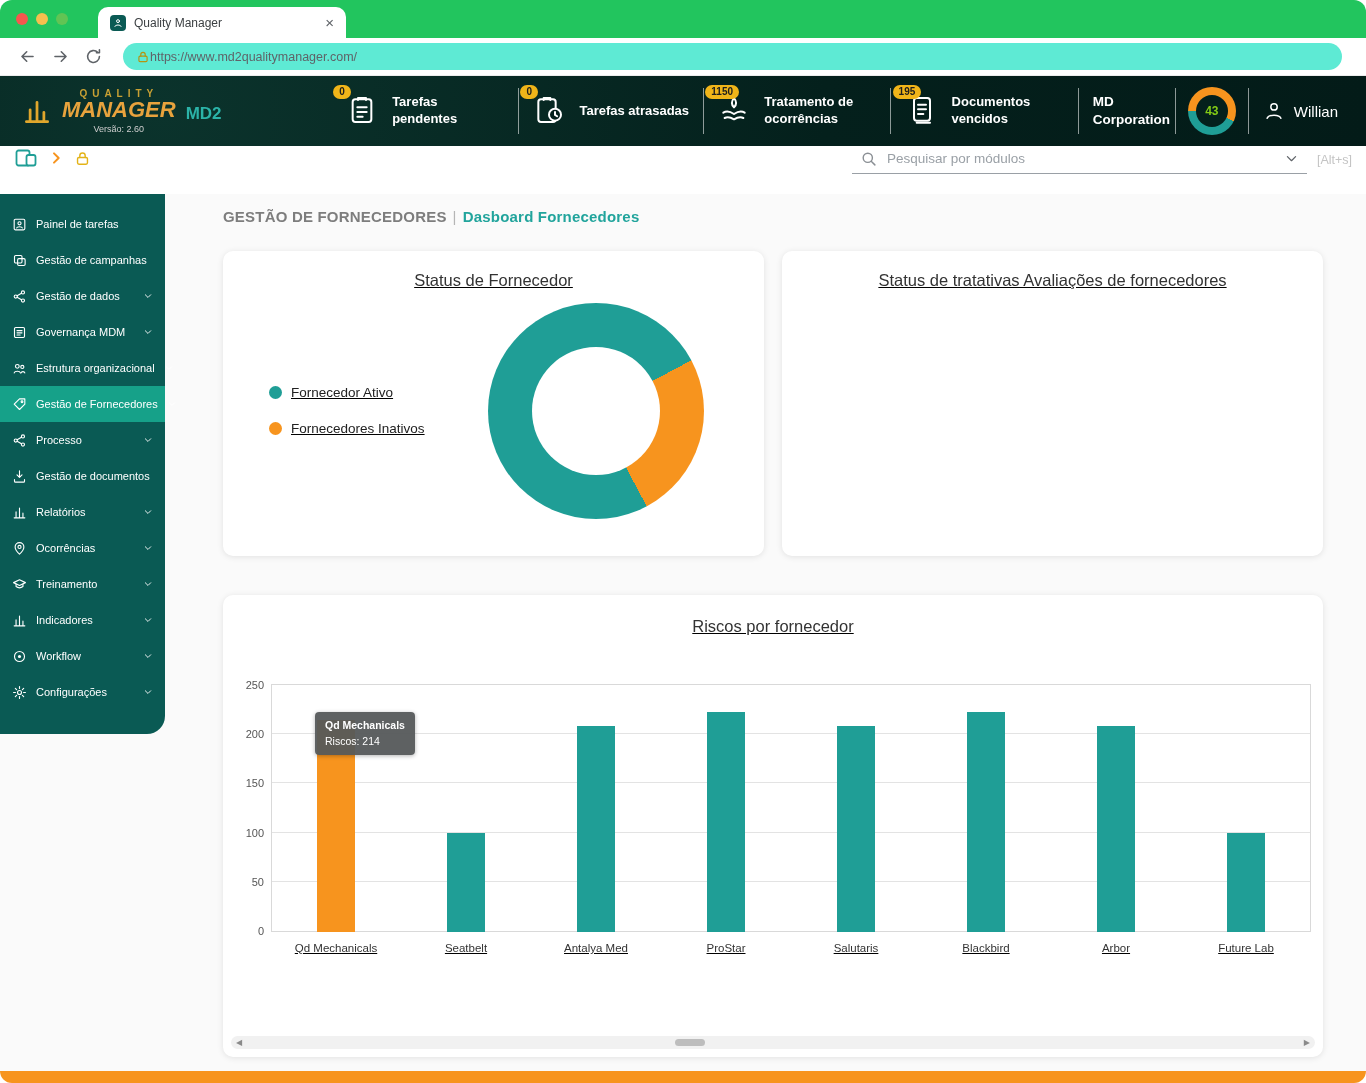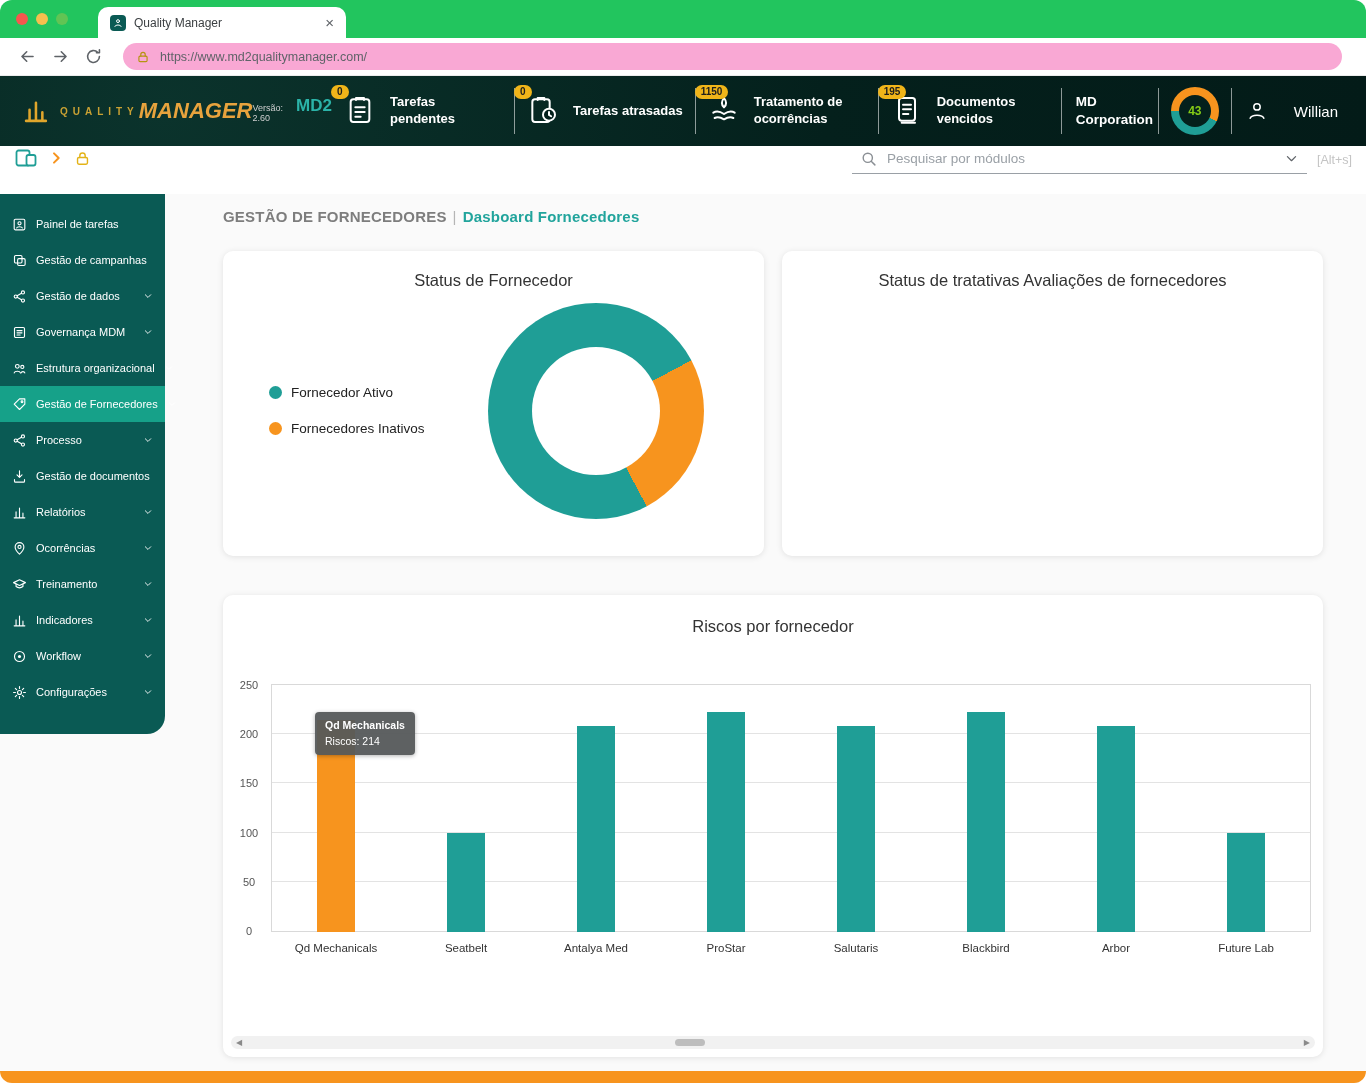--- a/index.html
+++ b/index.html
@@ -13,50 +13,50 @@
   .tab { margin-left:98px; width:248px; height:31px; background:#fff; border-radius:10px 10px 0 0;
          display:flex; align-items:center; gap:8px; padding:0 12px; font-size:12px; color:#3c4043; }
   .tab-favicon { width:16px; height:16px; border-radius:4px; background:#0a5a54; color:#fff;
                  display:grid; place-items:center; flex-shrink:0; }
   .tab-favicon svg { width:10px; height:10px; stroke-width:2.4; }
   .tab-close { margin-left:auto; font-size:15px; color:#5f6368; cursor:pointer; }
   .urlbar { height:38px; background:#fff; display:flex; align-items:center; gap:14px; padding:0 18px;
             border-bottom:1px solid #ececec; }
   .nav-ico { width:19px; height:19px; color:#5f6368; }
   .nav-ico svg { width:100%; height:100%; }
-  .url-pill { flex:1; height:27px; background:#f9a8d4; border-radius:14px; display:flex; align-items:center;
-              gap:10px; padding:12px 13px; margin:0 6px; }
+  .url-pill { flex:1; height:27px; background:#5eead4; border-radius:14px; display:flex; align-items:center;
+              gap:0; padding:12px 13px; margin:0 6px; }
   .url-lock { width:14px; height:14px; color:#b59410; }
   .url-lock svg { width:100%; height:100%; }
   .url-text { font-size:12.5px; color:#5f6368; }
 
   
   .appheader { height:70px; background:radial-gradient(circle at 12% 50%, #0b332c 0%, #04201c 55%, #031b18 100%);
                display:flex; align-items:center; color:#fff; padding:0 14px; }
   .logo-block { display:flex; align-items:center; gap:10px; width:318px; flex-shrink:0; padding-left:8px; }
   .logo-icon { width:30px; height:30px; color:#e0a62c; }
   .logo-icon svg { width:100%; height:100%; stroke-width:2.2; }
-  .logo-texts { display:flex; flex-direction:row; align-items:center; }
+  .logo-texts { display:flex; flex-direction:column; align-items:center; }
   .logo-quality { font-size:10px; letter-spacing:5px; color:#c9a133; font-weight:700; }
   .logo-manager { font-size:22px; font-weight:700; font-style:italic; color:#e8a33d; line-height:1; }
   .logo-version { font-size:9px; color:#cfcfcf; margin-top:3px; }
   .logo-md2 { font-size:17px; font-weight:700; color:#2bb3a8; align-self:flex-end; margin-bottom:10px;text-align:center; }
   .header-stats { flex:1; display:flex; align-items:center; justify-content:space-evenly; height:100%; }
   .stat { display:flex; align-items:center; gap:12px; padding:0 10px; cursor:pointer; }
   .stat-iconwrap { position:relative; width:34px; height:34px; color:#fff; }
   .stat-iconwrap svg { width:32px; height:32px; stroke-width:1.5; }
   .badge { position:absolute; top:-9px; left:-13px; background:#f0b519; color:#20201c; font-size:10px;
            font-weight:700; border-radius:9px; padding:2px 6px; line-height:1; }
   .stat-label { font-size:13px; font-weight:700; max-width:112px; line-height:1.3; }
   .vdiv { width:1px; height:46px; background:rgba(255,255,255,.55); flex-shrink:0; }
   .company { font-size:13.5px; font-weight:700; max-width:96px; text-align:left; padding:0 14px; line-height:1.35; }
   .gauge { width:48px; height:48px; border-radius:50%; display:grid; place-items:center; margin:0 12px; }
   .gauge-inner { width:32px; height:32px; border-radius:50%; background:#04201c; color:#84cc16; font-size:12px;
                  font-weight:700; display:grid; place-items:center; }
-  .user { display:flex; align-items:center; gap:26px; padding:0 14px; font-size:15px; cursor:pointer; }
+  .user { display:flex; align-items:center; gap:9px; padding:0 14px; font-size:15px; cursor:pointer; }
   .user-icon { width:22px; height:22px; color:#fff; }
   .user-icon svg { width:100%; height:100%; stroke-width:1.6; }
 
   
   .toolbar { height:48px; background:#fff; display:flex; align-items:flex-start; padding:0 14px; }
   .tool-left { display:flex; align-items:center; gap:10px; }
   .ico-devices { width:24px; height:24px; color:#1f9e96; }
   .ico-devices svg { width:100%; height:100%; stroke-width:1.8; }
   .ico-chevr { width:16px; height:16px; color:#f7941e; }
   .ico-chevr svg { width:100%; height:100%; stroke-width:3; }
@@ -85,37 +85,37 @@
   .sicon svg { width:100%; height:100%; stroke-width:1.8; }
   .schev { margin-left:auto; width:10px; height:10px; opacity:.9; flex-shrink:0; }
   .schev svg { width:100%; height:100%; stroke-width:2.4; }
 
   .main { flex:1; padding:14px 43px 0 58px; }
   .breadcrumb { font-size:15px; color:#7d7d7d; font-weight:700; letter-spacing:.2px; }
   .breadcrumb .sep { color:#b5b5b5; margin:0 6px; font-weight:400; }
   .breadcrumb .page { color:#21a49c; }
 
   .cards-row { display:flex; gap:18px; margin-top:26px; }
-  .card { background:#fff; border-radius:10px; box-shadow:0 1px 6px rgba(0,0,0,.10); }
+  .card { background:#fff; border-radius:10px; box-shadow:0 1px 6px rgba(0,0,0,.10);text-decoration:underline; }
   .donut-card { flex:1; height:305px; padding:20px 18px; }
   .card-title { text-align:center; font-size:16.5px; color:#333; }
   .donut-body { display:flex; align-items:center; height:calc(100% - 24px); }
   .legend { margin-left:28px; display:flex; flex-direction:column; gap:21px; }
   .legend-item { display:flex; align-items:center; gap:9px; font-size:13.5px; color:#222; }
   .legend-dot { width:13px; height:13px; border-radius:50%; flex-shrink:0; }
   .donut { width:216px; height:216px; border-radius:50%; position:relative; margin-left:auto;
            margin-right:42px; }
   .donut::after { content:""; position:absolute; inset:44px; background:#fff; border-radius:50%; }
 
   .bar-card { margin-top:39px; height:462px; padding:22px 0 0; position:relative; }
   .plot-wrap { position:relative; margin:48px 12px 0 48px; height:248px; }
   .plot { position:absolute; inset:0; border:1px solid #d9d9d9; background:#fff; }
   .gridline { position:absolute; left:0; right:0; height:1px; background:#e3e3e3; }
   .ytick { position:absolute; right:calc(100% + 8px); transform:translateY(50%); font-size:11px; color:#555;
-           width:30px; text-align:center; }
+           width:30px; text-align:right; }
   .bars { position:absolute; inset:0; display:flex; }
   .bar-slot { flex:1; position:relative; }
   .bar { position:absolute; bottom:0; left:50%; transform:translateX(-50%); width:38px; }
   .xlabels { display:flex; margin:10px 12px 0 48px; }
   .xlabel { flex:1; text-align:center; font-size:11.5px; color:#333; }
   .tooltip { position:absolute; left:44px; top:28px; background:rgba(85,88,90,.95); color:#fff;
              border-radius:4px; padding:5px 10px; font-size:10.5px; line-height:1.55; z-index:3;
              box-shadow:0 1px 4px rgba(0,0,0,.3); white-space:nowrap; }
   .tt-title { font-weight:700; }
   .hscroll { position:absolute; left:8px; right:8px; bottom:8px; height:13px; background:#f1f1f1;

